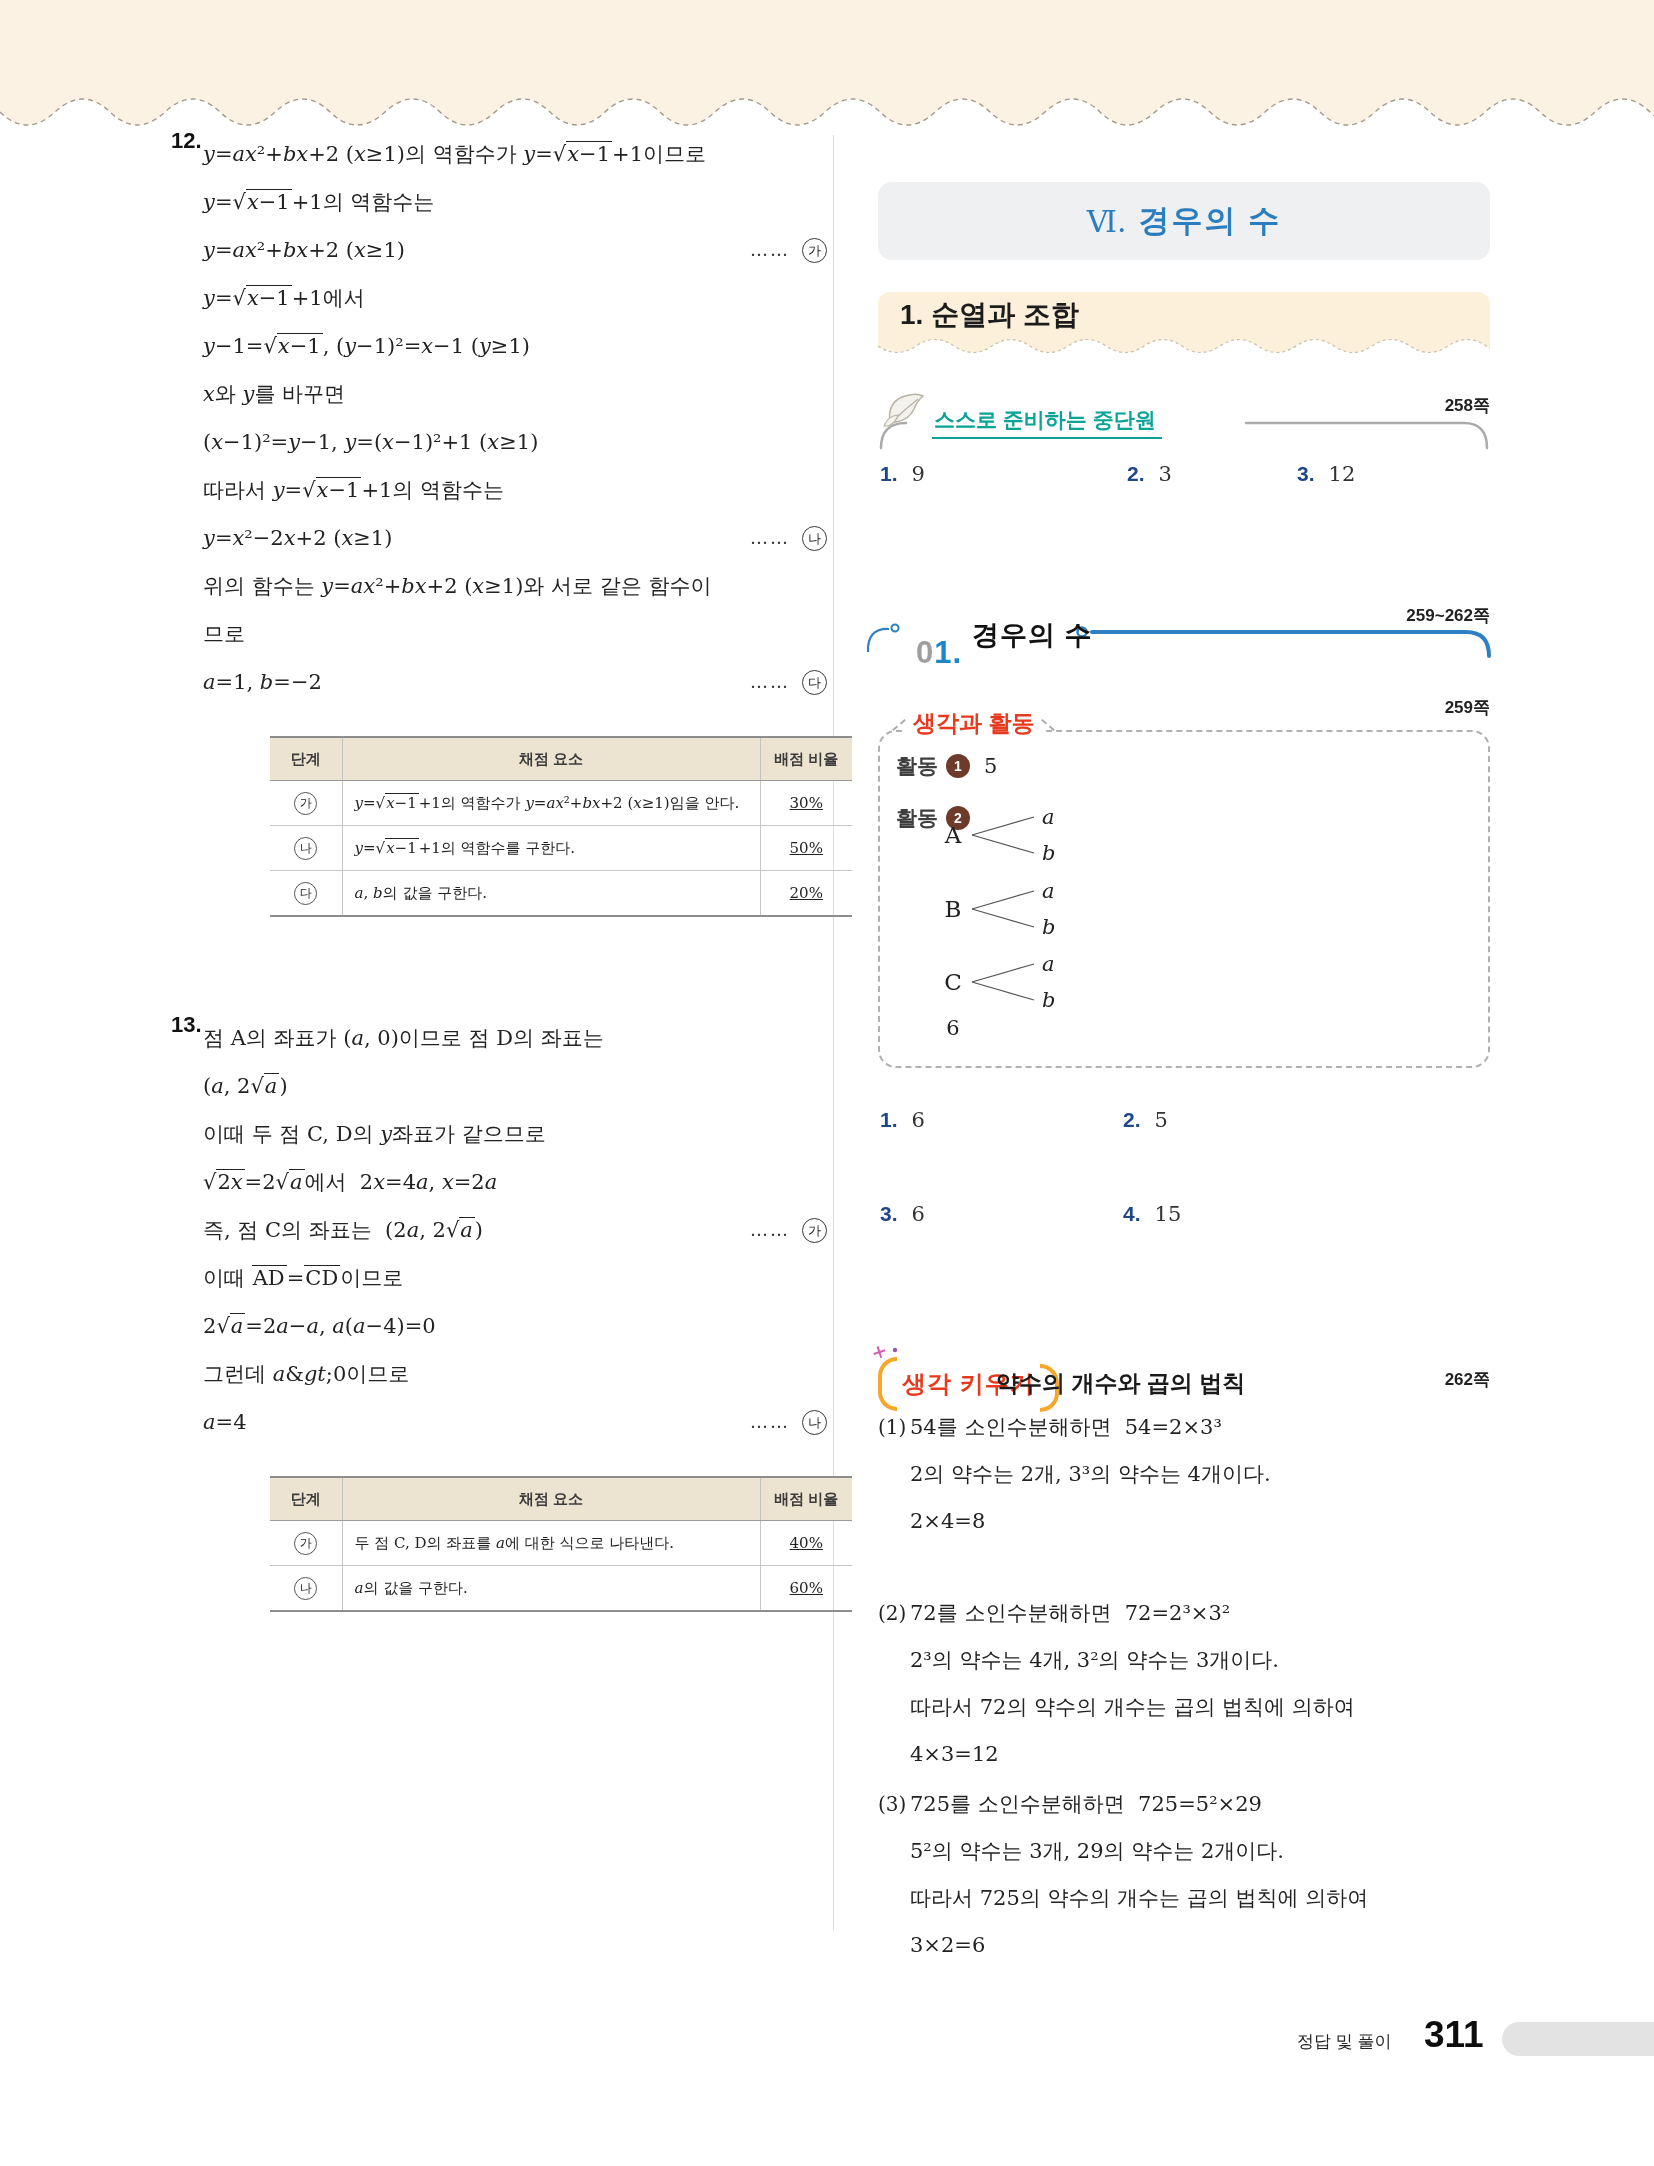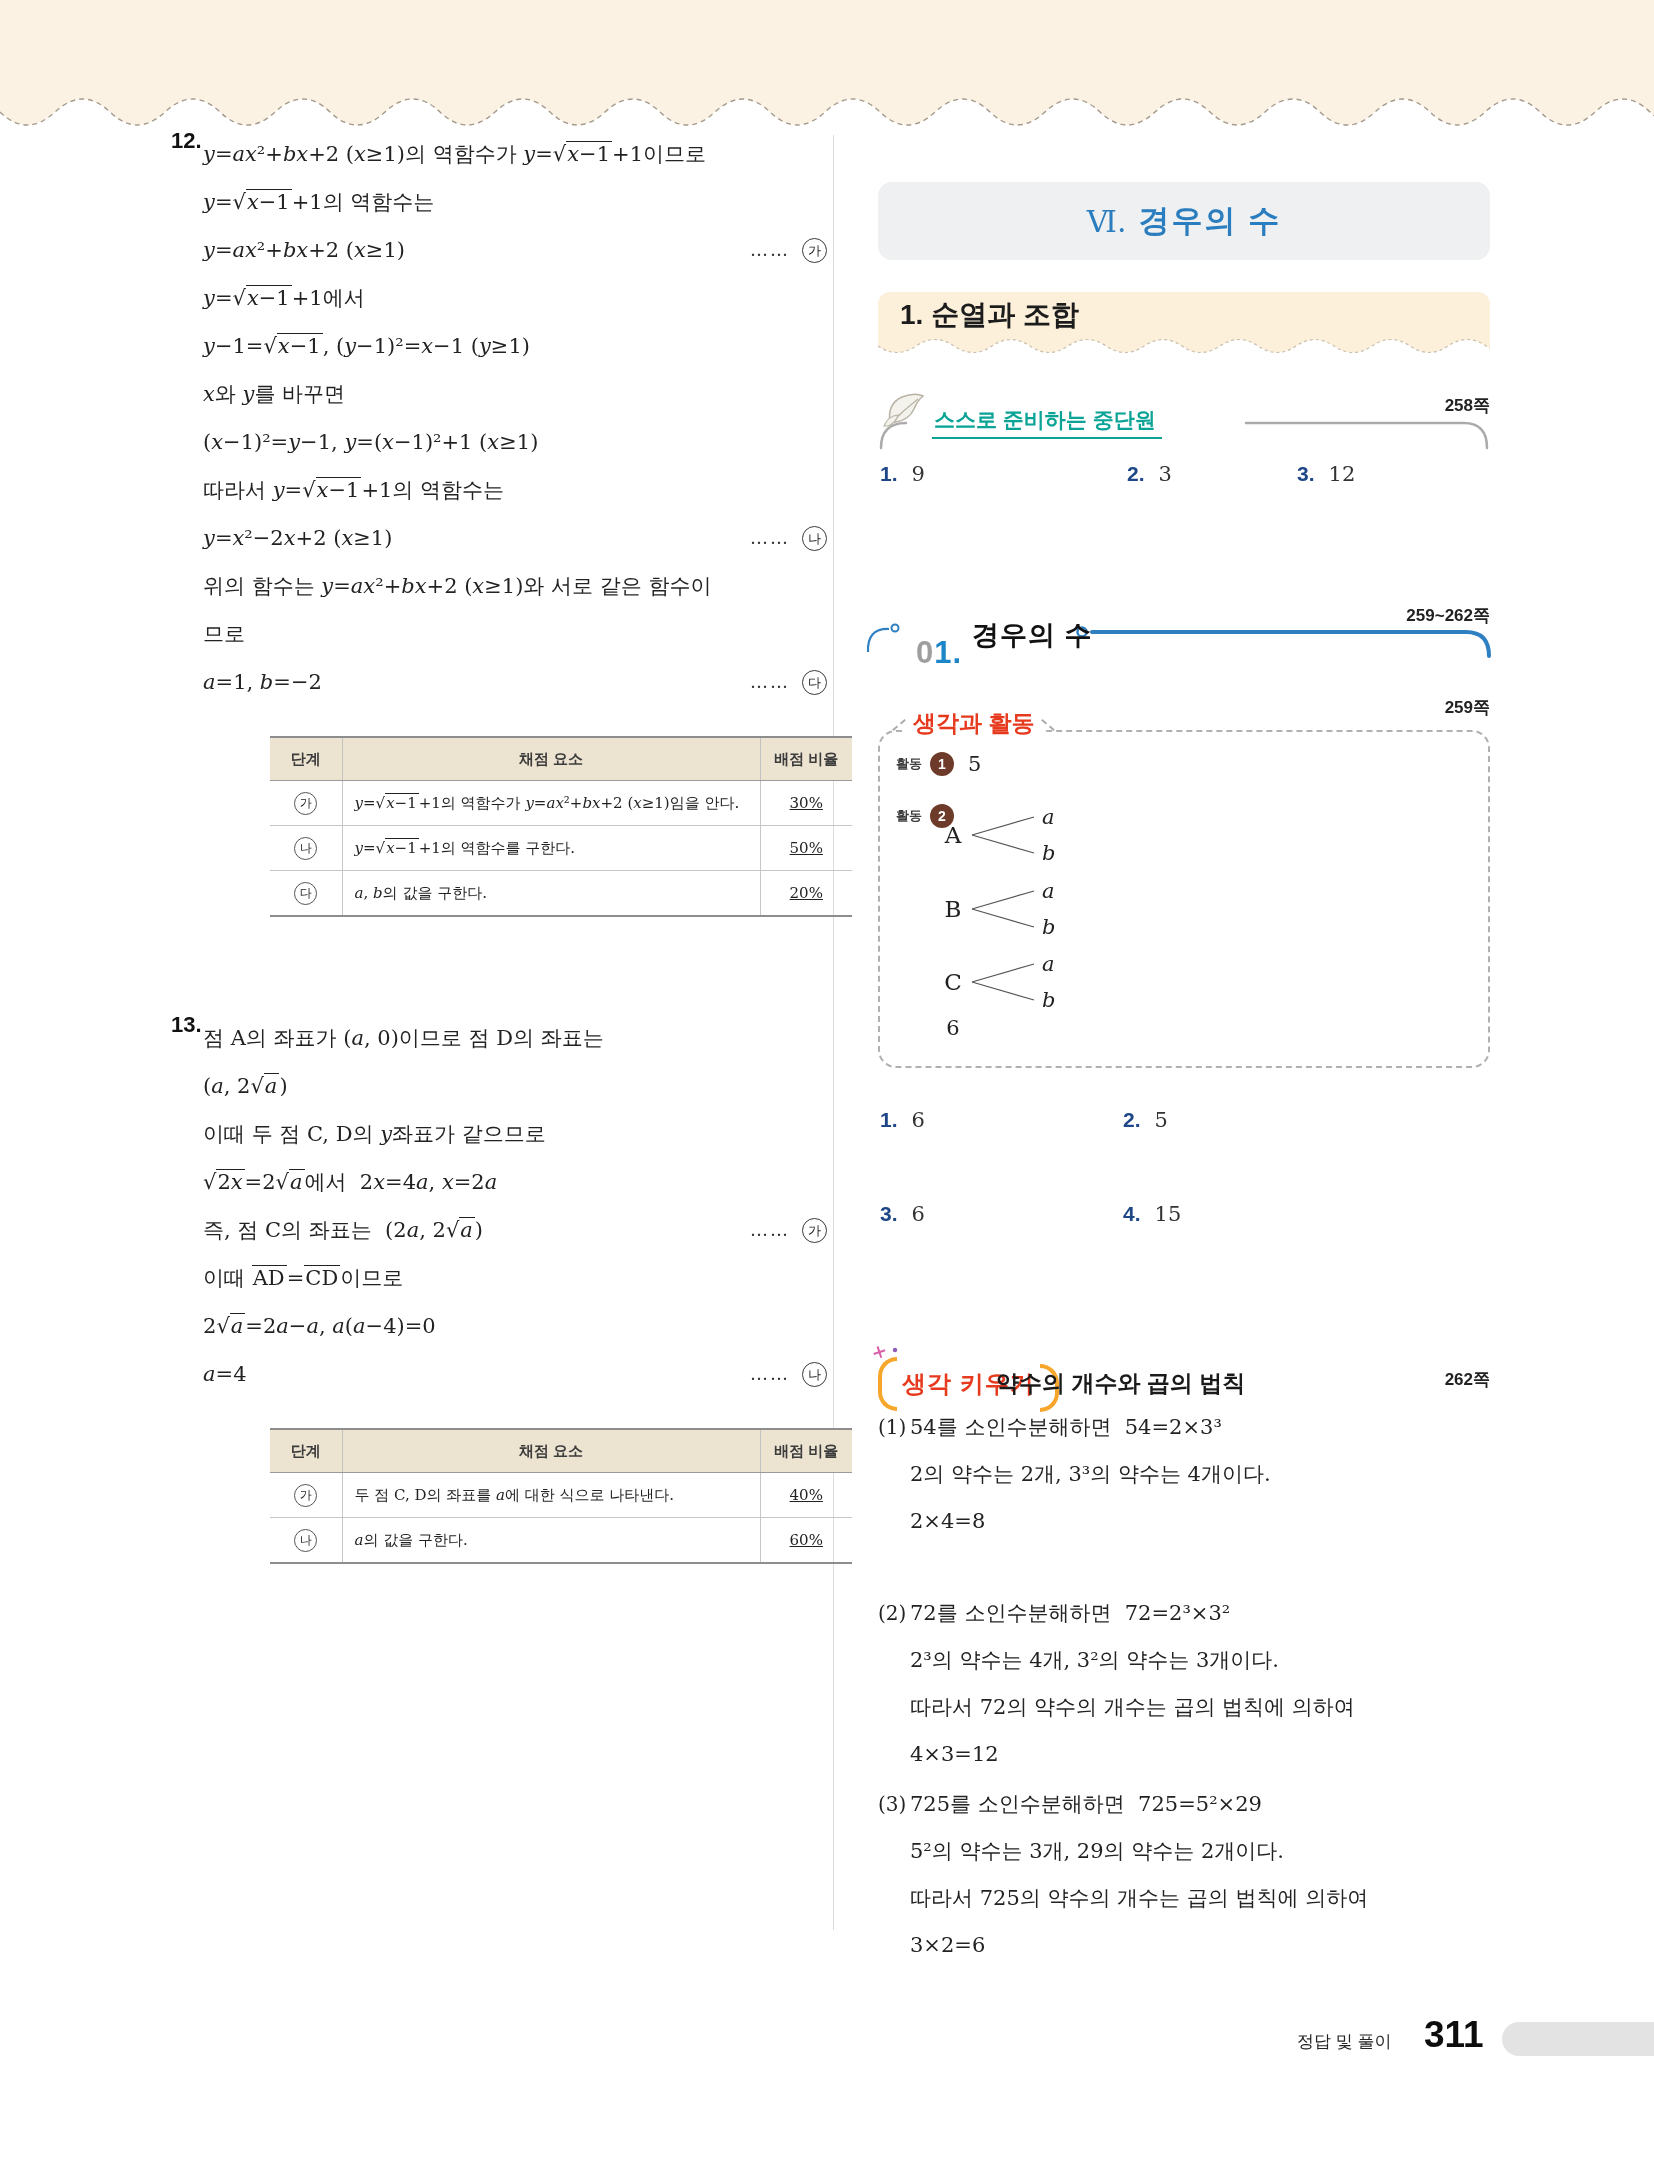--- a/index.html
+++ b/index.html
@@ -78,21 +78,21 @@
 
   .act-pageref{top:696px;}
   .act-label{position:absolute;top:708px;left:25px;font-size:23px;font-weight:bold;color:#e7391d;
       background:#fff;padding:0 10px;z-index:2;}
   .act-label::before,.act-label::after{content:"";position:absolute;width:16px;border-top:2px dashed #ababab;top:16px;}
   .act-label::before{left:-12px;transform:rotate(-40deg);}
   .act-label::after{right:-12px;transform:rotate(40deg);}
   .act-box{position:absolute;top:730px;left:0;width:608px;height:334px;border:2px dashed #b0b0b0;border-radius:18px;}
   .a-row{position:absolute;left:16px;display:flex;align-items:center;gap:8px;}
   .a1{top:20px;} .a2{top:72px;}
-  .alabel{font-size:13px;font-weight:bold;color:#3f3f3f;}
+  .alabel{font-size:21px;font-weight:bold;color:#3f3f3f;}
   .abadge{width:24px;height:24px;border-radius:50%;background:#6e3b2b;color:#fff;font-size:14px;
       font-weight:bold;text-align:center;line-height:24px;}
   .a1 .aval{font-size:21px;font-family:"DejaVu Serif","Liberation Serif",serif;margin-left:6px;color:#222;}
   .tg{position:absolute;left:58px;display:flex;align-items:center;}
   .tg1{top:74px;} .tg2{top:148px;} .tg3{top:221px;}
   .tg .root{width:30px;text-align:center;font-size:23px;font-family:"DejaVu Serif","Liberation Serif",serif;color:#222;}
   .leafcol{display:flex;flex-direction:column;justify-content:space-between;height:58px;margin-left:4px;}
   .leaf-lab{font-size:21px;font-family:"DejaVu Serif","Liberation Serif",serif;font-style:italic;color:#222;line-height:22px;}
   .tree-total{position:absolute;top:284px;left:58px;width:30px;text-align:center;font-size:21px;
       font-family:"DejaVu Serif","Liberation Serif",serif;color:#222;}
@@ -201,20 +201,21 @@
       <div class="ln"><span class="txt">(<i>a</i>, 2<span class="sq">√<span class="vin"><i>a</i></span></span>)</span></div>
       <div class="ln"><span class="txt">이때 두 점 C, D의 <i>y</i>좌표가 같으므로</span></div>
       <div class="ln"><span class="txt"><span class="sq">√<span class="vin">2<i>x</i></span></span>=2<span class="sq">√<span class="vin"><i>a</i></span></span>에서  2<i>x</i>=4<i>a</i>, <i>x</i>=2<i>a</i></span></div>
       <div class="ln"><span class="txt">즉, 점 C의 좌표는  (2<i>a</i>, 2<span class="sq">√<span class="vin"><i>a</i></span></span>)</span>
         <span class="marker">
             <span class="dots">……</span>
             <span class="circ">가</span>
           </span></div>
       <div class="ln"><span class="txt">이때 <span class="vin">AD</span>=<span class="vin">CD</span>이므로</span></div>
       <div class="ln"><span class="txt">2<span class="sq">√<span class="vin"><i>a</i></span></span>=2<i>a</i>−<i>a</i>, <i>a</i>(<i>a</i>−4)=0</span></div>
+      <div class="ln"><span class="txt">그런데 <i>a</i>&amp;<i>gt</i>;0이므로</span></div>
       <div class="ln"><span class="txt"><i>a</i>=4</span>
         <span class="marker">
             <span class="dots">……</span>
             <span class="circ">나</span>
           </span></div>
     </div>
   </div>
 
   <table class="grade">
     <colgroup>

